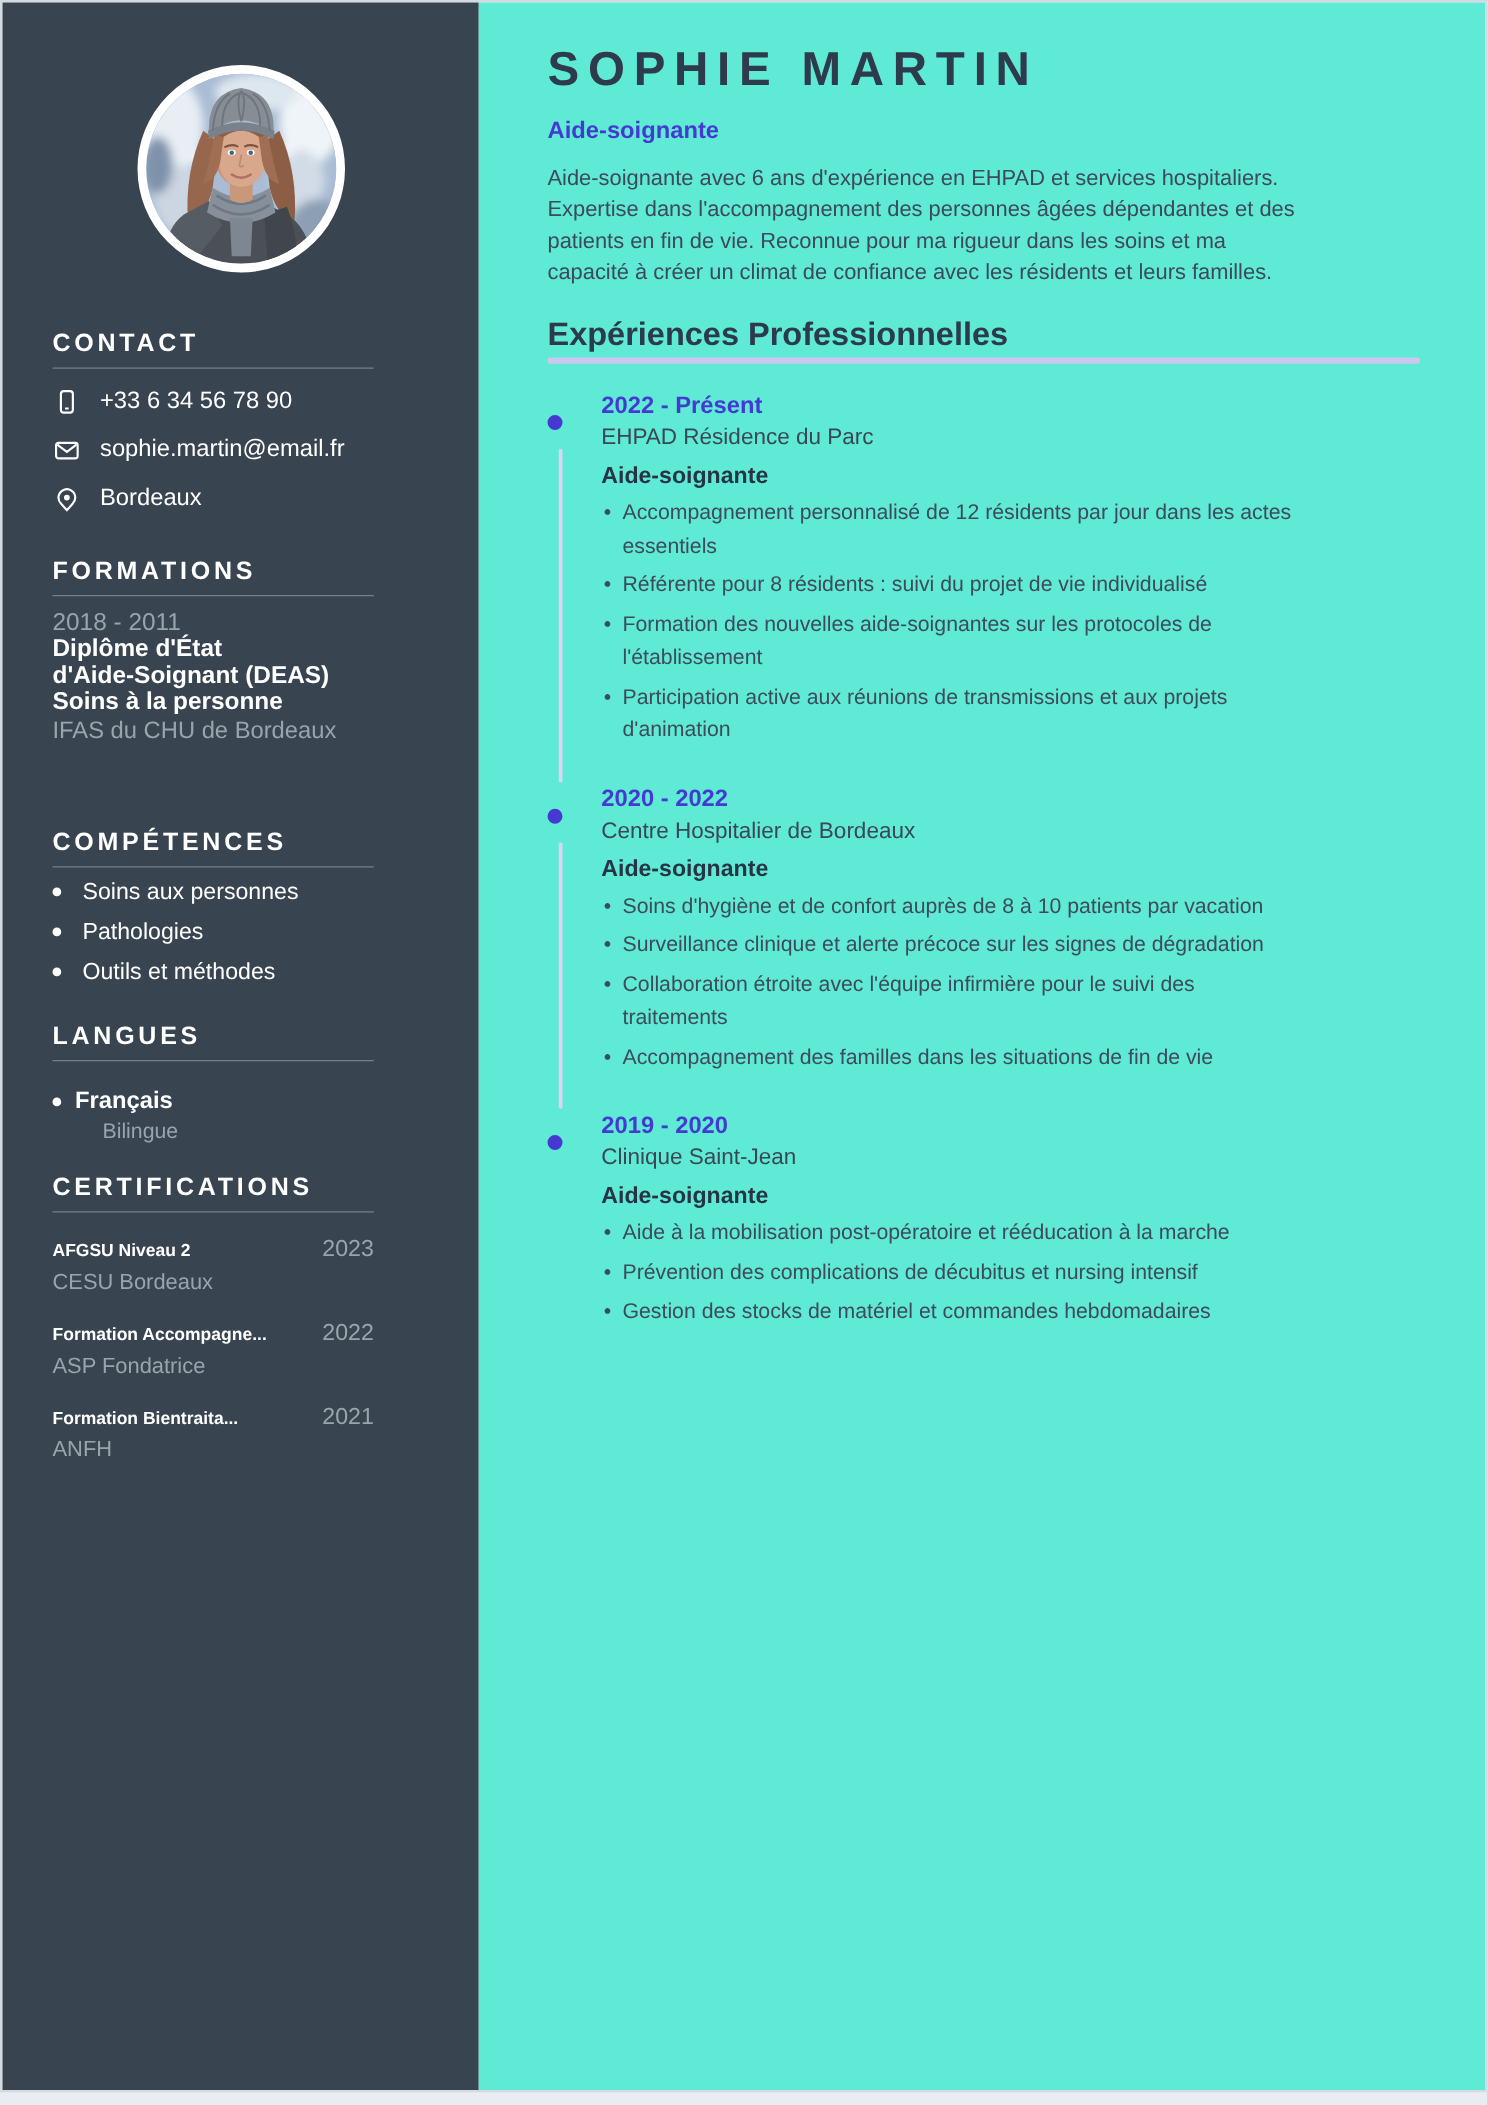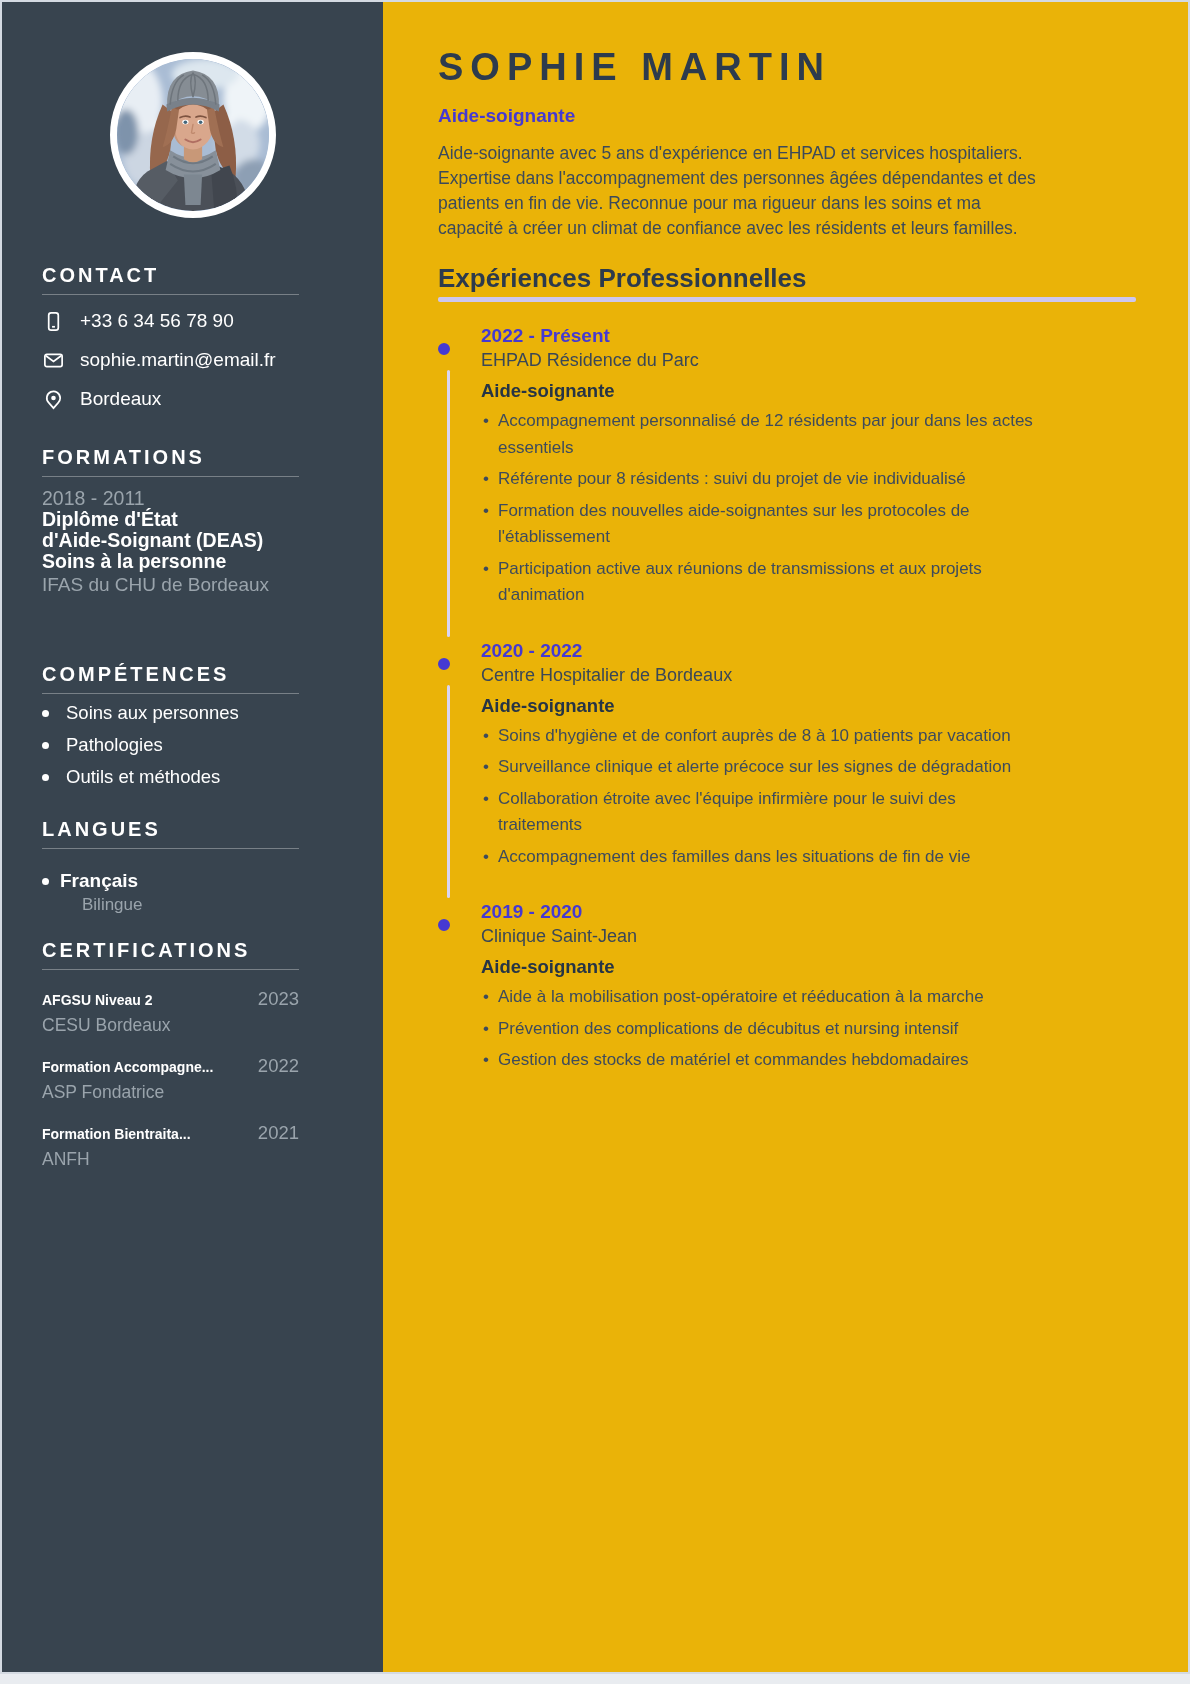--- a/index.html
+++ b/index.html
@@ -84,22 +84,22 @@
   .cert-title {
     font-size:14px; font-weight:700; line-height:24px;
     white-space:nowrap; overflow:hidden; max-width:225px;
   }
   .cert-year { font-size:18.5px; line-height:24px; }
   .cert-org { font-size:17.5px; line-height:23px; margin-top:2px; }
 
   
   .main {
     flex:1;
-    padding:43px 52px 0 55px;
-    background:#eab308;
+    padding:32px 52px 0 55px;
+    background:#5eead4;
   }
   .name {
     font-size:38px; font-weight:700; letter-spacing:7px;
     line-height:44px; color:#2d3b4d;
   }
   .role {
     margin-top:15px;
     font-size:19px; font-weight:700; line-height:24px;
     color:#4539d2;
   }
@@ -323,21 +323,21 @@
           <span class="cert-year muted">2021</span>
         </div>
         <div class="cert-org muted">ANFH</div>
       </div>
     </section>
   </aside>
 
   <main class="main">
     <h1 class="name">SOPHIE MARTIN</h1>
     <div class="role">Aide-soignante</div>
-    <p class="summary">Aide-soignante avec 5 ans d'expérience en EHPAD et services hospitaliers. Expertise dans l'accompagnement des personnes âgées dépendantes et des patients en fin de vie. Reconnue pour ma rigueur dans les soins et ma capacité à créer un climat de confiance avec les résidents et leurs familles.</p>
+    <p class="summary">Aide-soignante avec 6 ans d'expérience en EHPAD et services hospitaliers. Expertise dans l'accompagnement des personnes âgées dépendantes et des patients en fin de vie. Reconnue pour ma rigueur dans les soins et ma capacité à créer un climat de confiance avec les résidents et leurs familles.</p>
 
     <h2 class="exp-h">Expériences Professionnelles</h2>
     <div class="exp-underline"></div>
 
     <div class="timeline">
 
       <div class="tl-item has-line">
         <span class="tl-marker"></span>
         <span class="tl-line"></span>
         <div class="tl-period">2022 - Présent</div>

